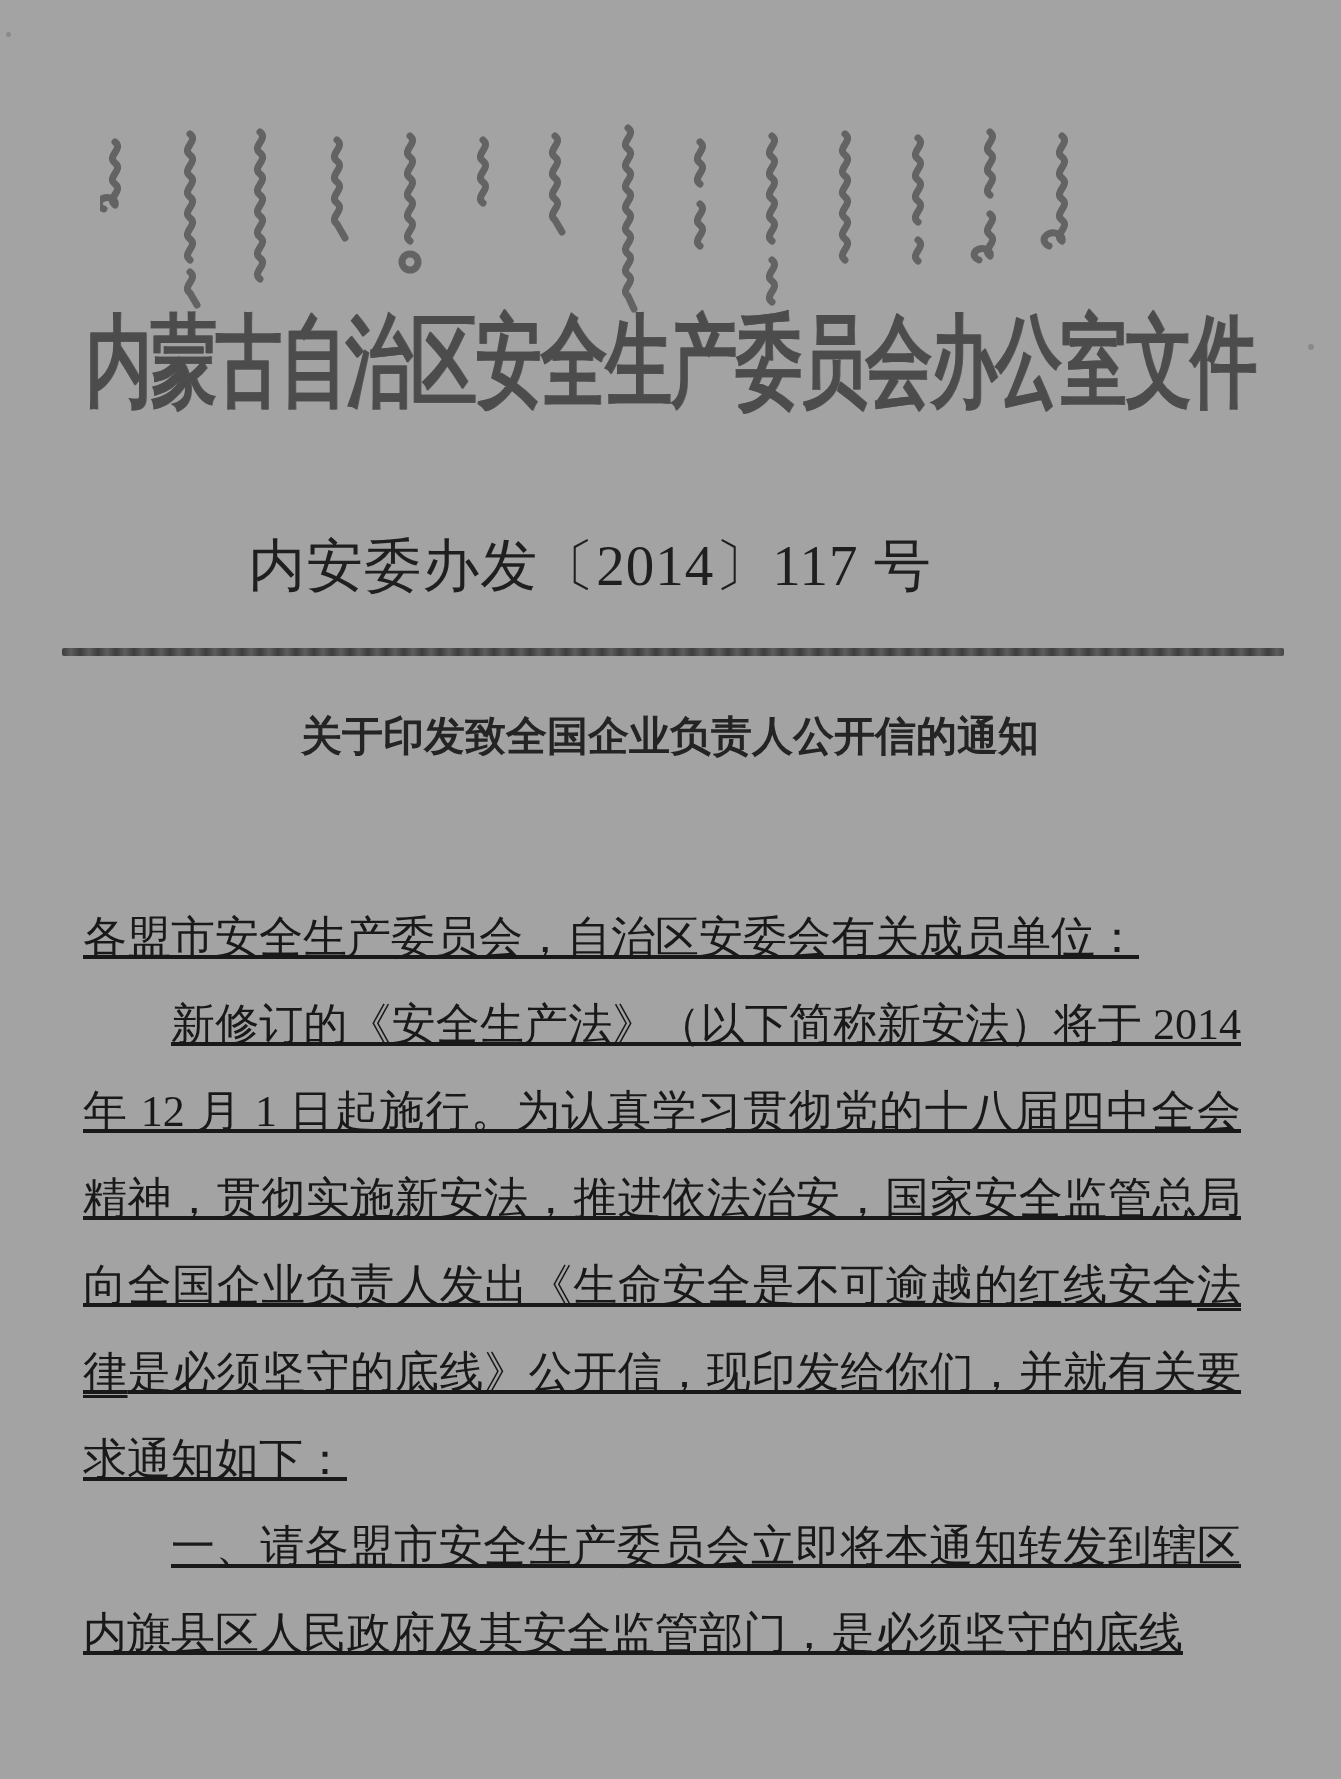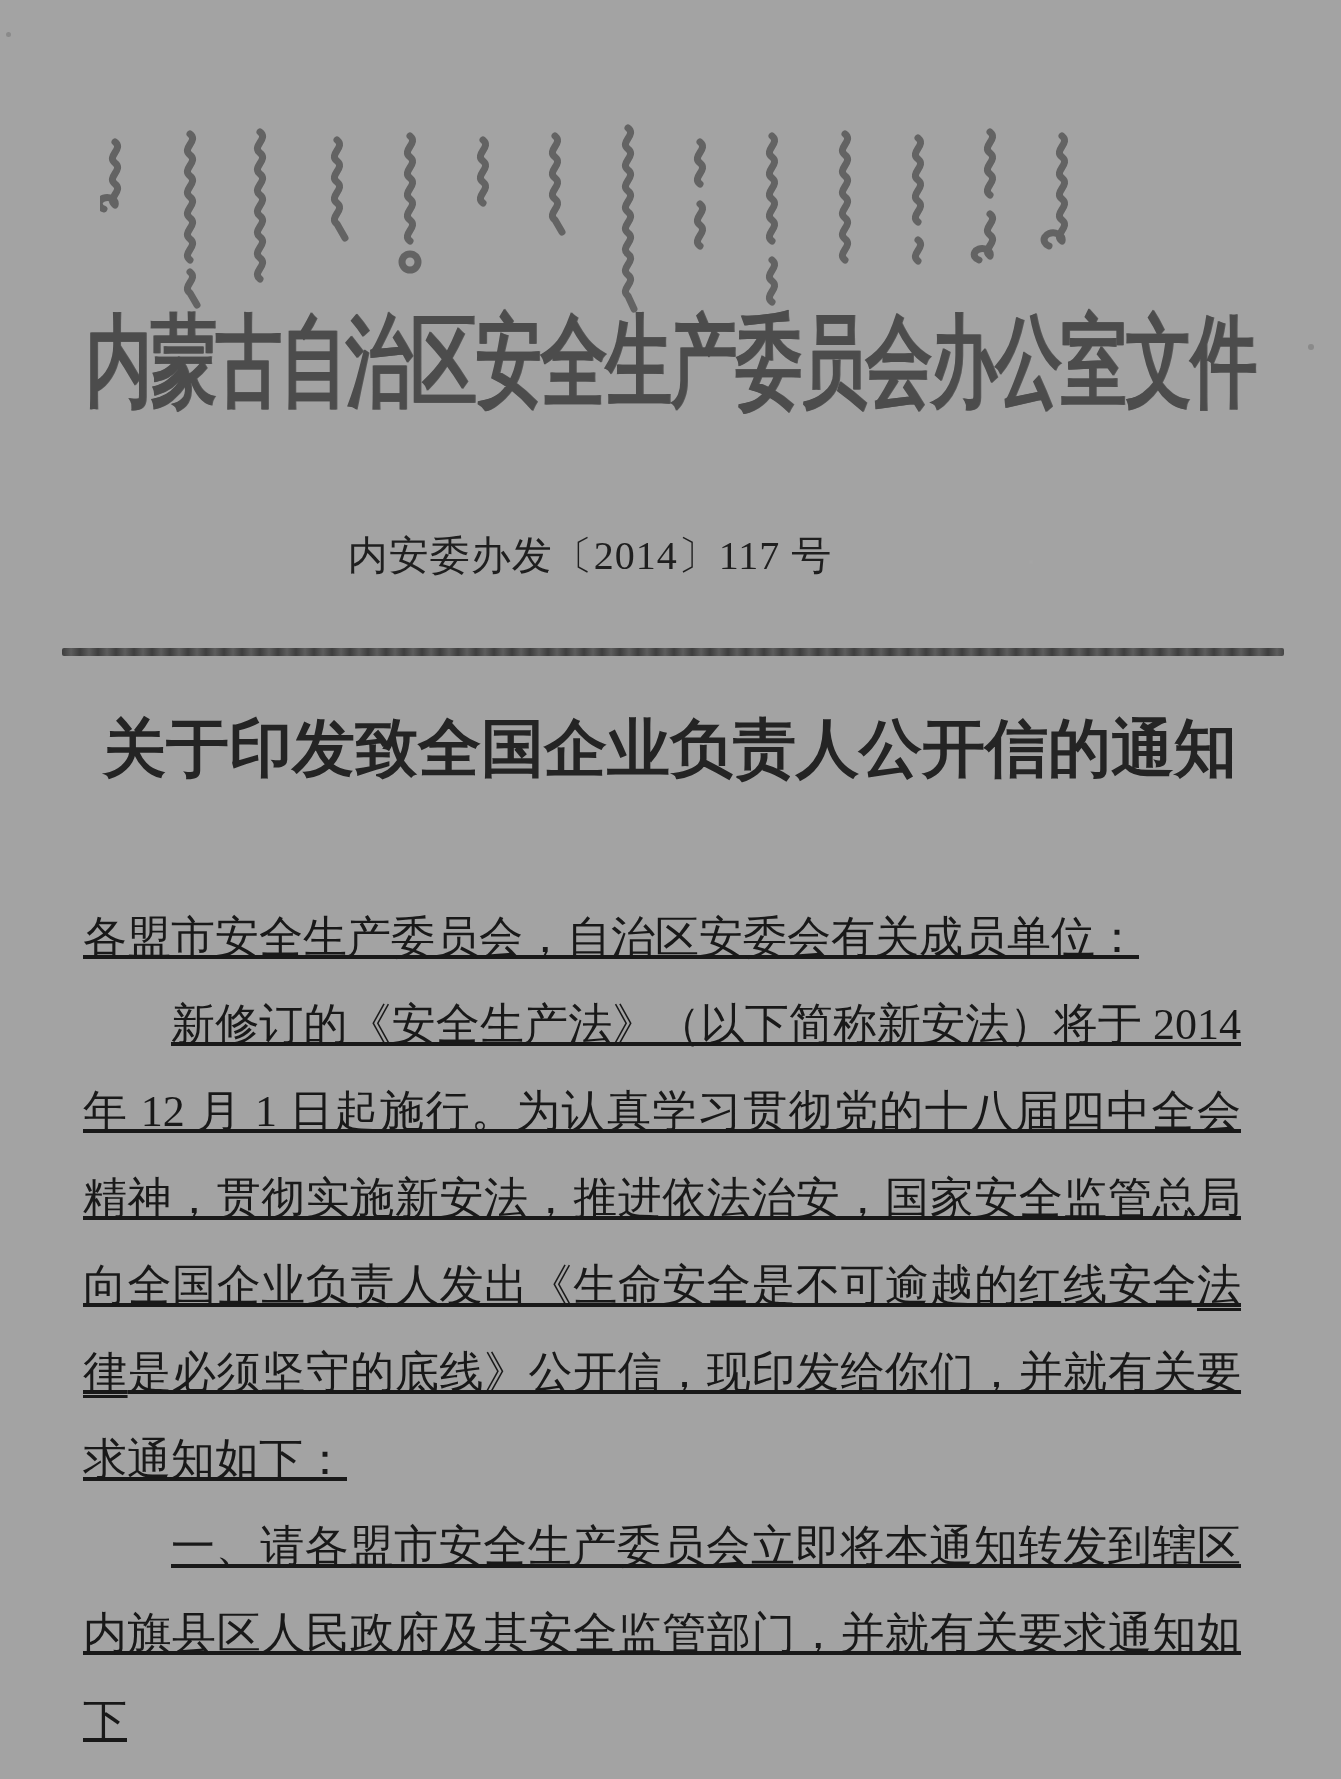--- a/index.html
+++ b/index.html
@@ -21,33 +21,33 @@
   .org-title{
     position:absolute;top:312px;left:0;width:100%;
     text-align:center;font-size:66px;font-weight:900;
     color:#4c4c4c;line-height:1;letter-spacing:-1px;white-space:nowrap;
     transform:scaleY(1.52);transform-origin:50% 0;
     text-shadow:1px 0 0 #5a5a5a;
   }
   
   .doc-number{
     position:absolute;top:528px;left:0;width:1180px;
-    text-align:center;font-size:40px;color:#1f1f1f;letter-spacing:1px;
+    text-align:center;font-size:57px;color:#1f1f1f;letter-spacing:1px;
     white-space:nowrap;
   }
   
   .divider{
     position:absolute;top:648px;left:62px;width:1222px;height:8px;
     background:repeating-linear-gradient(90deg,#3e3e3e 0px,#5d5d5d 9px,#3e3e3e 18px);
     border-radius:2px;
   }
   
   .doc-title{
     position:absolute;top:712px;left:15px;width:1310px;margin:0;
-    text-align:center;font-size:63px;font-weight:bold;color:#242424;
+    text-align:center;font-size:41px;font-weight:bold;color:#242424;
     line-height:1.2;white-space:nowrap;
   }
   
   .body-text{
     position:absolute;top:894px;left:83px;width:1158px;
     font-size:44px;line-height:87px;color:#191919;
     text-align:justify;text-justify:inter-ideograph;
   }
   .body-text p{margin:0;padding:0;text-decoration:underline;}
   .indent{text-indent:88px;}
@@ -94,20 +94,20 @@
 
   <div class="doc-number">内安委办发〔2014〕117 号</div>
 
   <div class="divider"></div>
 
   <h1 class="doc-title">关于印发致全国企业负责人公开信的通知</h1>
 
   <div class="body-text">
     <p class="salutation">各盟市安全生产委员会，自治区安委会有关成员单位：</p>
     <p class="para indent"><span>新修订的《安全生产法》（以下简称新安法）将于 2014 年 12 月 1 日起施行。为认真学习贯彻党的十八届四中全会精神，贯彻实施新安法，推进依法治安，国家安全监管总局向全国企业负责人发出《生命安全是不可逾越的红线安全</span><span class="u">法律</span><span>是必须坚守的底线》公开信，现印发给你们，并就有关要求通知如下：</span></p>
-    <p class="para indent">一、请各盟市安全生产委员会立即将本通知转发到辖区内旗县区人民政府及其安全监管部门，并就有关要求通知如下</p>
+    <p class="para indent">一、请各盟市安全生产委员会立即将本通知转发到辖区内旗县区人民政府及其安全监管部门，是必须坚守的底线</p>
   </div>
 
   <span class="speck s1"></span>
   <span class="speck s2"></span>
   <span class="speck s3"></span>
 
 </div>
 
 </body></html>

